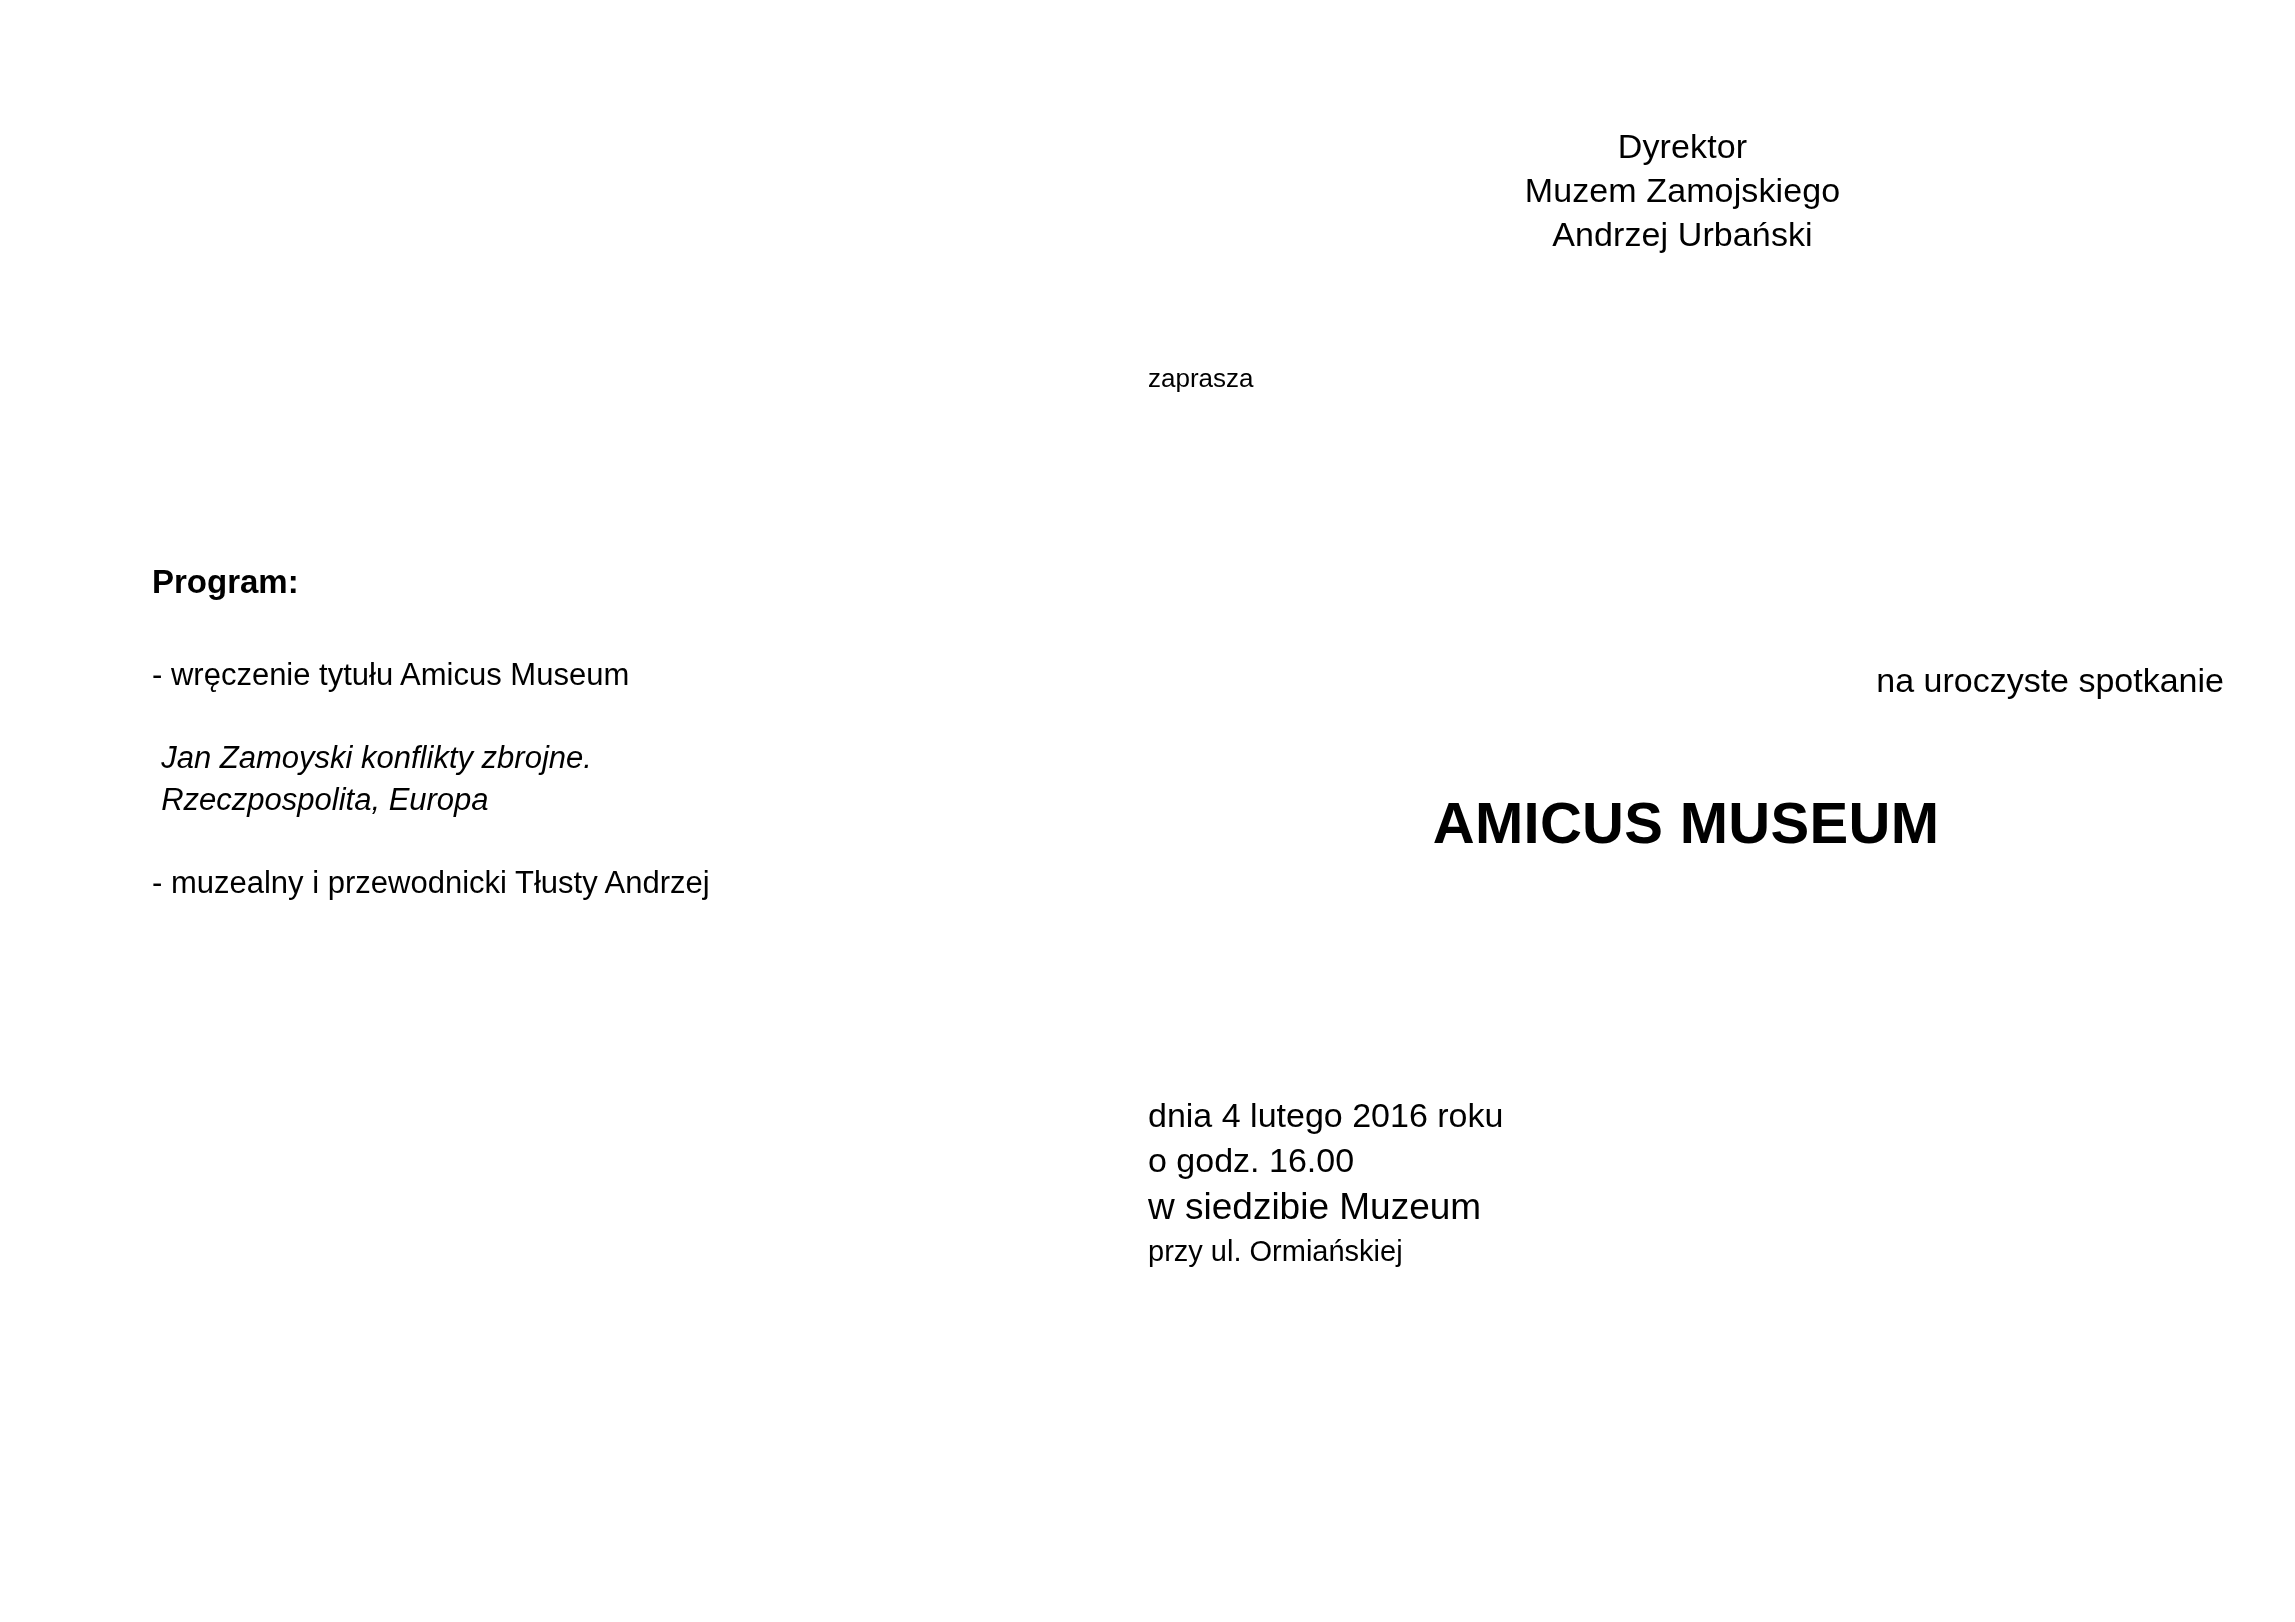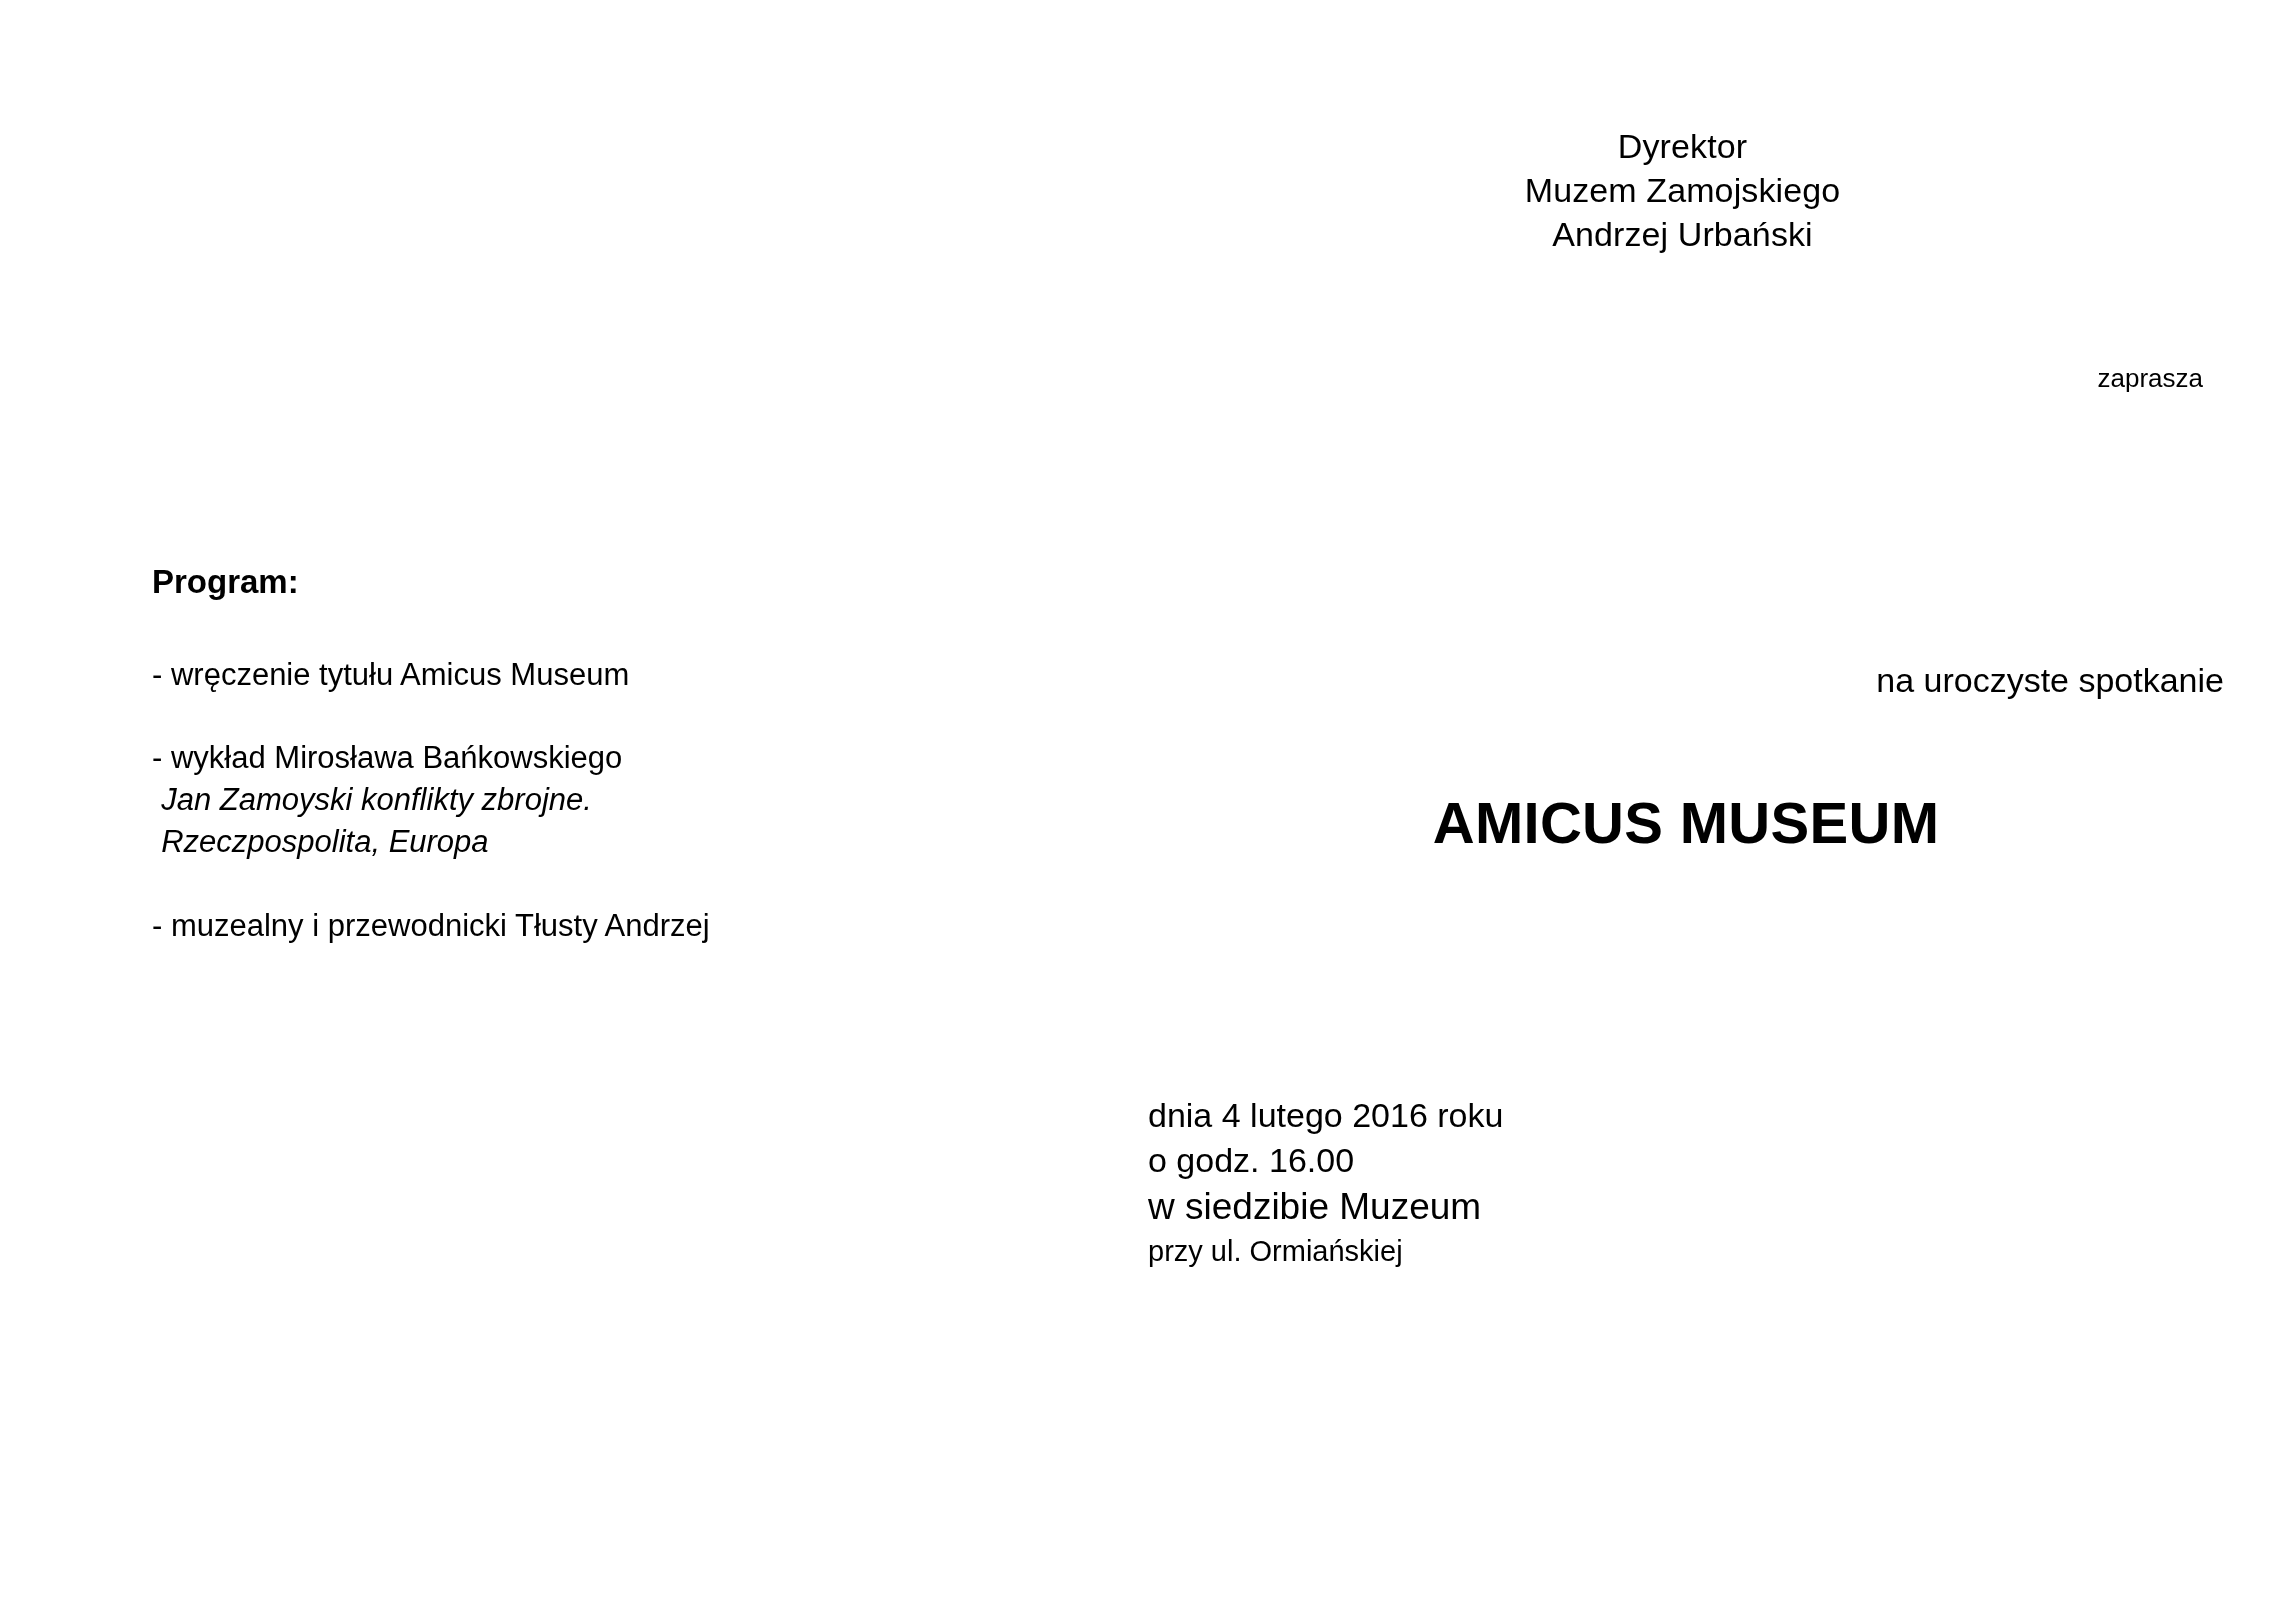--- a/index.html
+++ b/index.html
@@ -49,23 +49,23 @@
     font-size: 34px;
     line-height: 1.30;
     font-weight: 400;
     letter-spacing: 0.1px;
   }
   .host-line { display: block; }
 
   .zaprasza {
     position: absolute;
     left: 0;
-    right: 93px;
+    right: 79px;
     top: 363px;
-    text-align: right;
+    text-align: left;
     font-size: 26px;
     font-weight: 400;
   }
 
   .occasion {
     position: absolute;
     left: 0;
     right: 72px;
     top: 661px;
     text-align: right;
@@ -133,21 +133,20 @@
 
     <div class="program-title">Program:</div>
 
     <div class="program-list">
 
       <div class="program-item">
         <span>- wręczenie tytułu Amicus Museum</span>
       </div>
 
       <div class="program-item">
-        <span>- wykład Mirosława Bańkowskiego</span>
         <span class="sub-italic">Jan Zamoyski konflikty zbrojne.</span>
         <span class="sub-italic">Rzeczpospolita, Europa</span>
       </div>
 
       <div class="program-item">
         <span>- muzealny i przewodnicki Tłusty Andrzej</span>
       </div>
 
     </div>
   </div>

